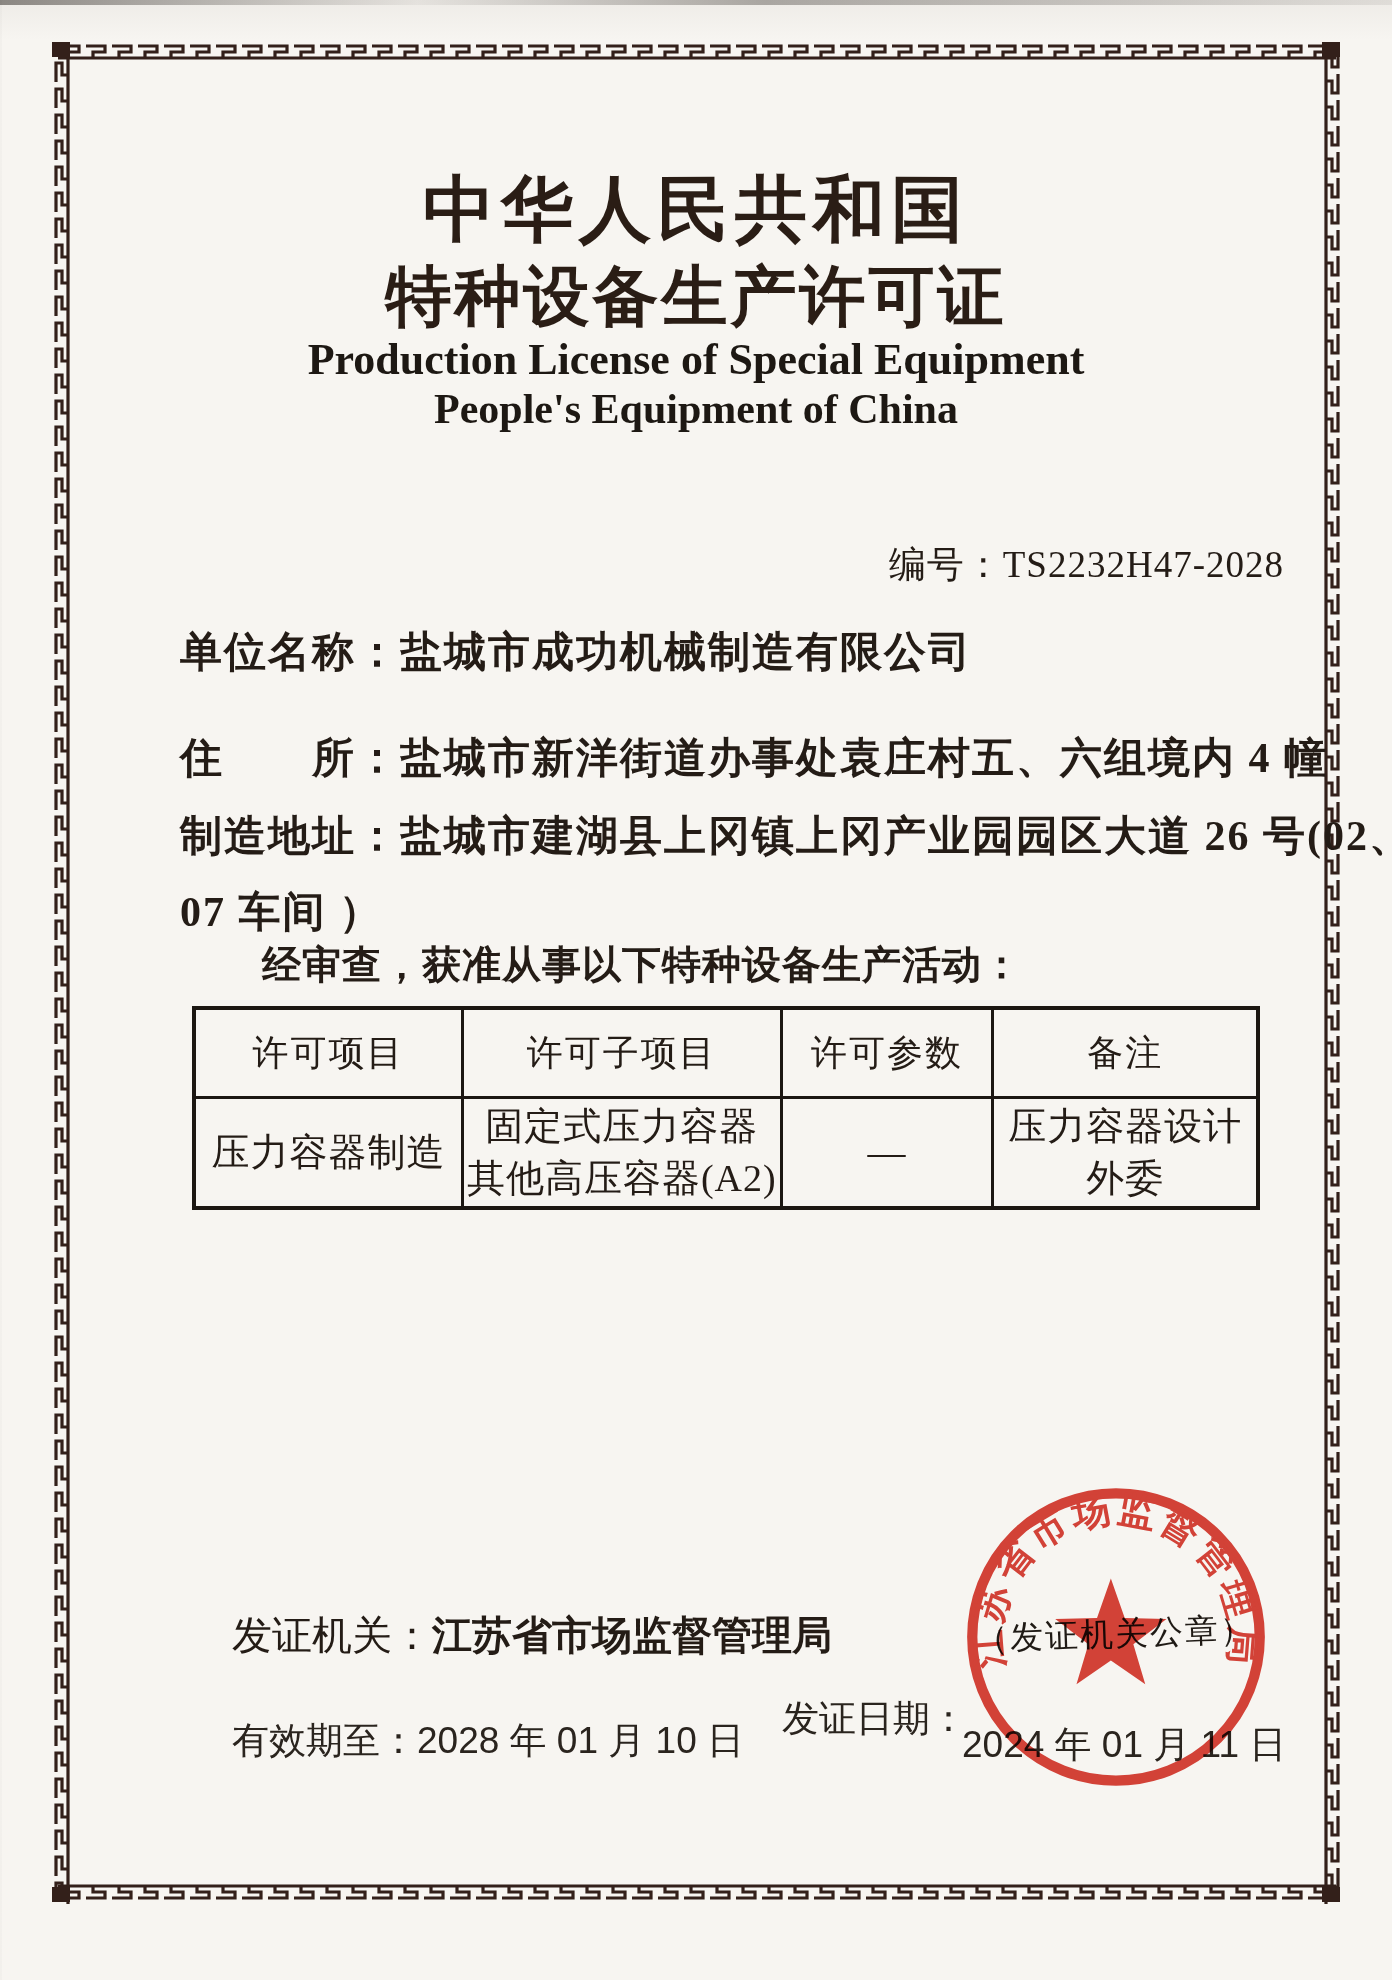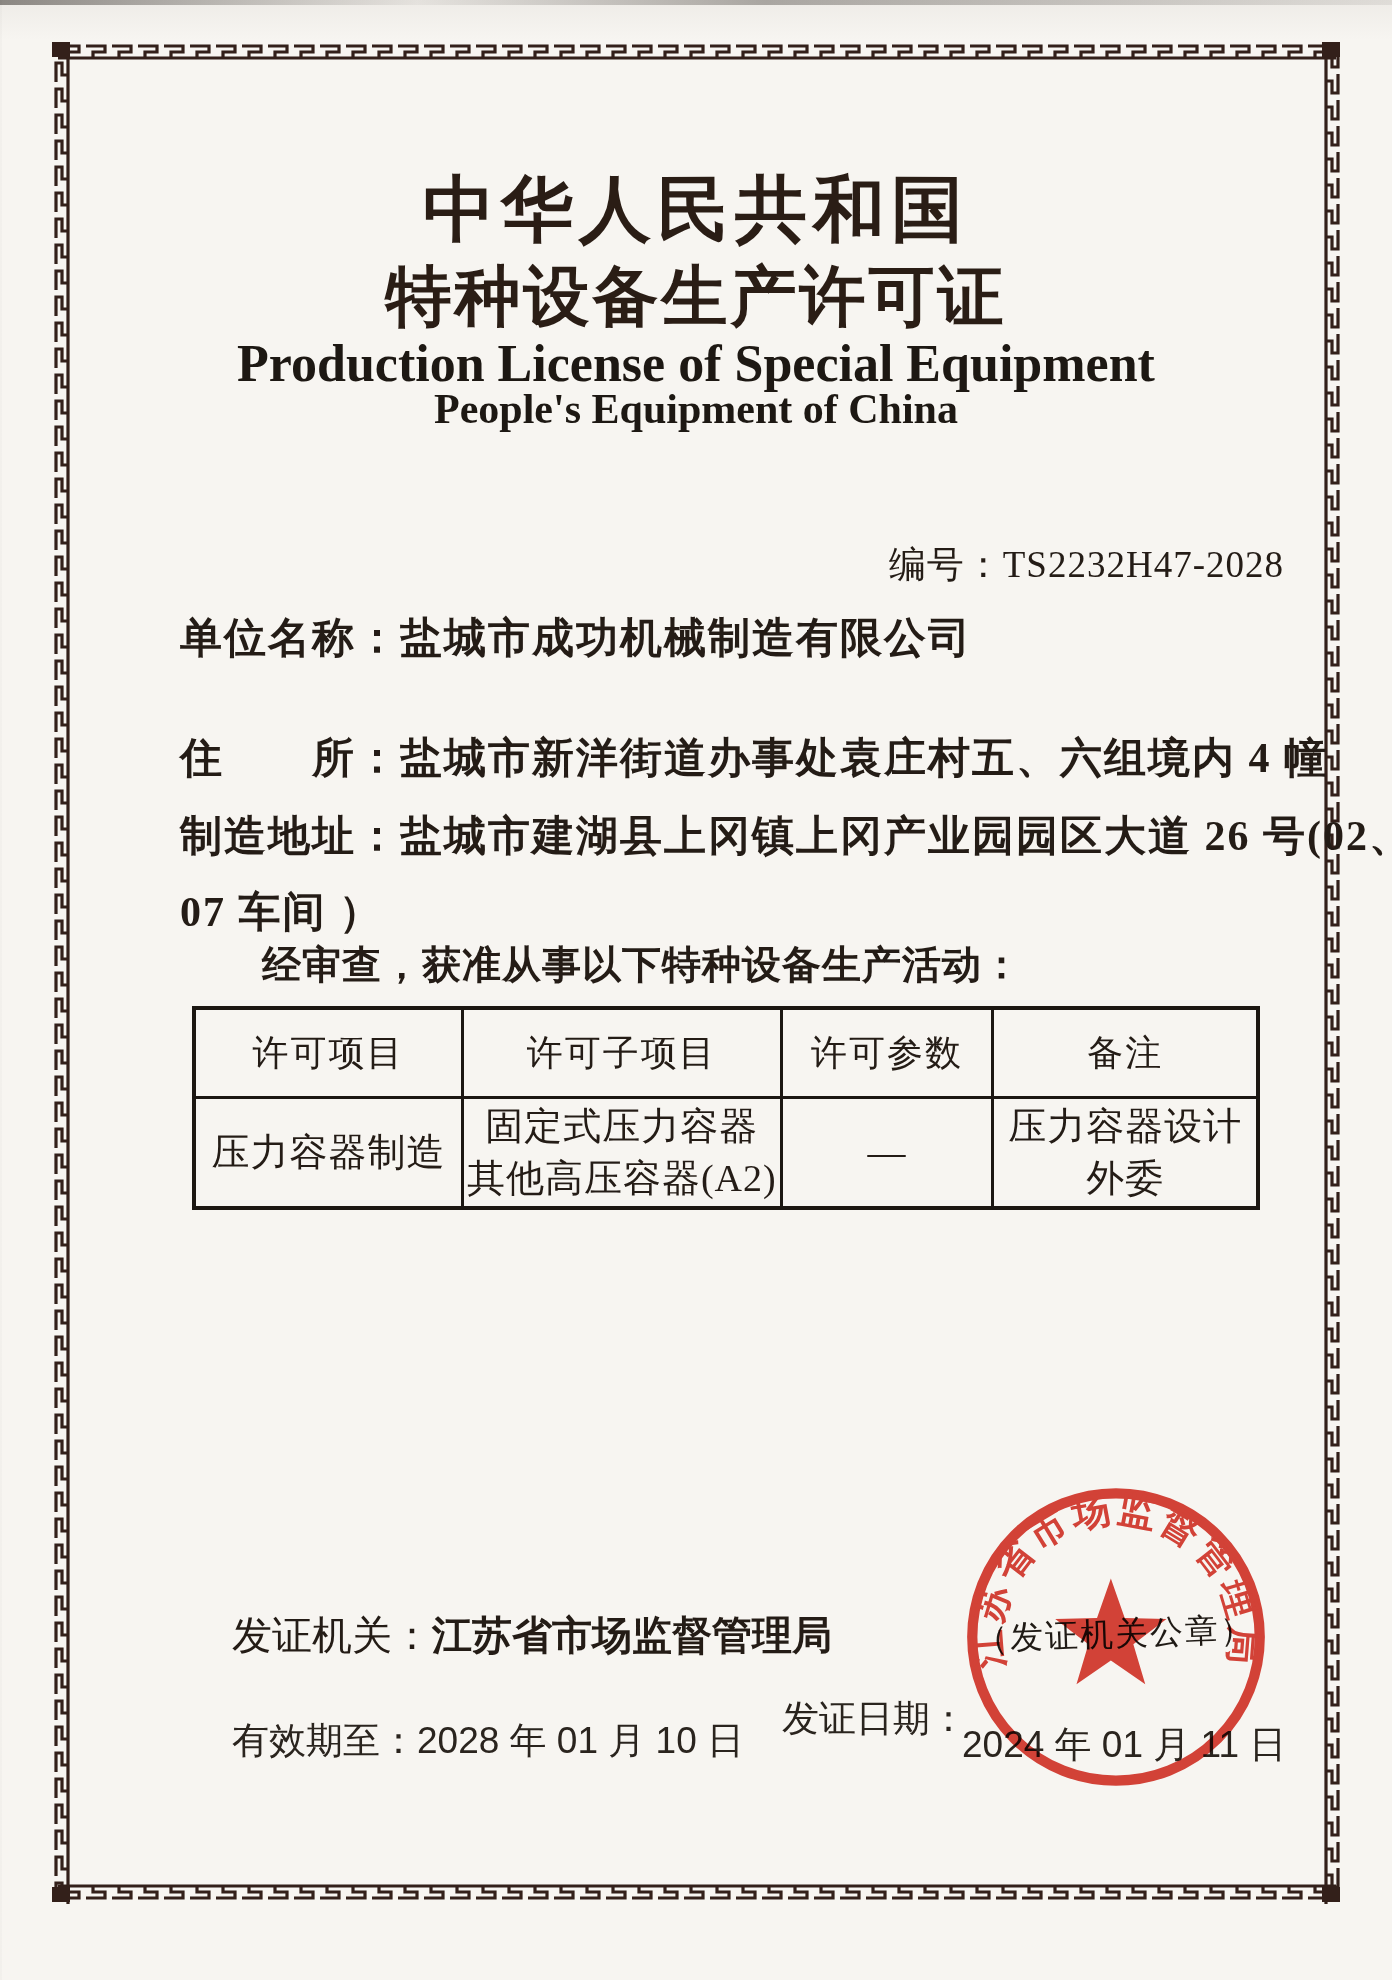--- a/index.html
+++ b/index.html
@@ -12,21 +12,21 @@
       linear-gradient(90deg, rgba(0,0,0,0.018) 0 2px, transparent 2px 7px),
       linear-gradient(180deg, rgba(120,110,100,0.07), rgba(0,0,0,0) 40px);
     overflow:hidden;
     font-family:"Liberation Serif","DejaVu Serif",serif;
     color:#241c16;
   }
   .abs{position:absolute;}
   .center{left:0;right:0;text-align:center;}
   .cn-title{font-weight:700;font-size:72px;letter-spacing:6px;color:#2a1d15;}
   .cn-title2{font-weight:700;font-size:66px;letter-spacing:3px;color:#2a1d15;}
-  .en-title{font-weight:700;font-size:52px;color:#1d1813;}
+  .en-title{font-weight:700;font-size:44px;color:#1d1813;}
   .en-title2{font-weight:700;font-size:42px;color:#1d1813;}
   .license-no{font-size:37px;letter-spacing:1px;}
   .field-line{font-size:42px;font-weight:700;letter-spacing:2px;white-space:nowrap;}
   .field-line .label{font-weight:700;}
   .statement{font-size:39px;font-weight:700;letter-spacing:1px;}
   .lic-table{
     position:absolute;left:192px;top:1006px;width:1068px;height:204px;
     border:4px solid #1c1712;border-collapse:collapse;table-layout:fixed;
   }
   .lic-table td,.lic-table th{
@@ -84,21 +84,21 @@
 
   <div class="abs center cn-title" style="top:162px;">中华人民共和国</div>
   <div class="abs center cn-title2" style="top:252px;">特种设备生产许可证</div>
   <div class="abs center en-title" style="top:334px;">Production License of Special Equipment</div>
   <div class="abs center en-title2" style="top:385px;">People's Equipment of China</div>
 
   <div class="abs license-no" style="top:540px;right:108px;">
     <span>编号：</span><span>TS2232H47-2028</span>
   </div>
 
-  <div class="abs field-line" style="left:180px;top:610px;">
+  <div class="abs field-line" style="left:180px;top:624px;">
     <span class="label">单位名称：</span><span>盐城市成功机械制造有限公司</span>
   </div>
   <div class="abs field-line" style="left:180px;top:730px;">
     <span class="label">住　　所：</span><span>盐城市新洋街道办事处袁庄村五、六组境内 4 幢</span>
   </div>
   <div class="abs field-line" style="left:180px;top:808px;">
     <span class="label">制造地址：</span><span>盐城市建湖县上冈镇上冈产业园园区大道 26 号(02、</span>
   </div>
   <div class="abs field-line" style="left:180px;top:884px;">07 车间 ）</div>
 

